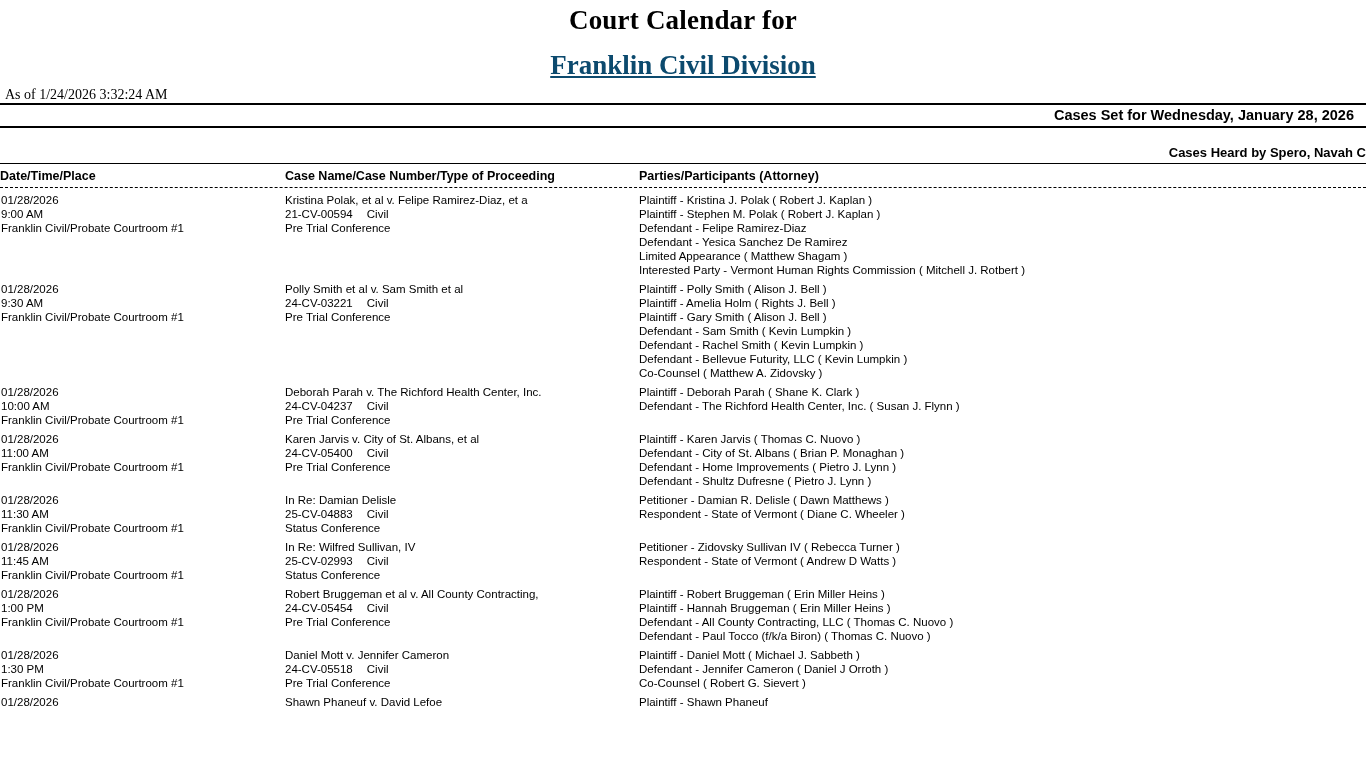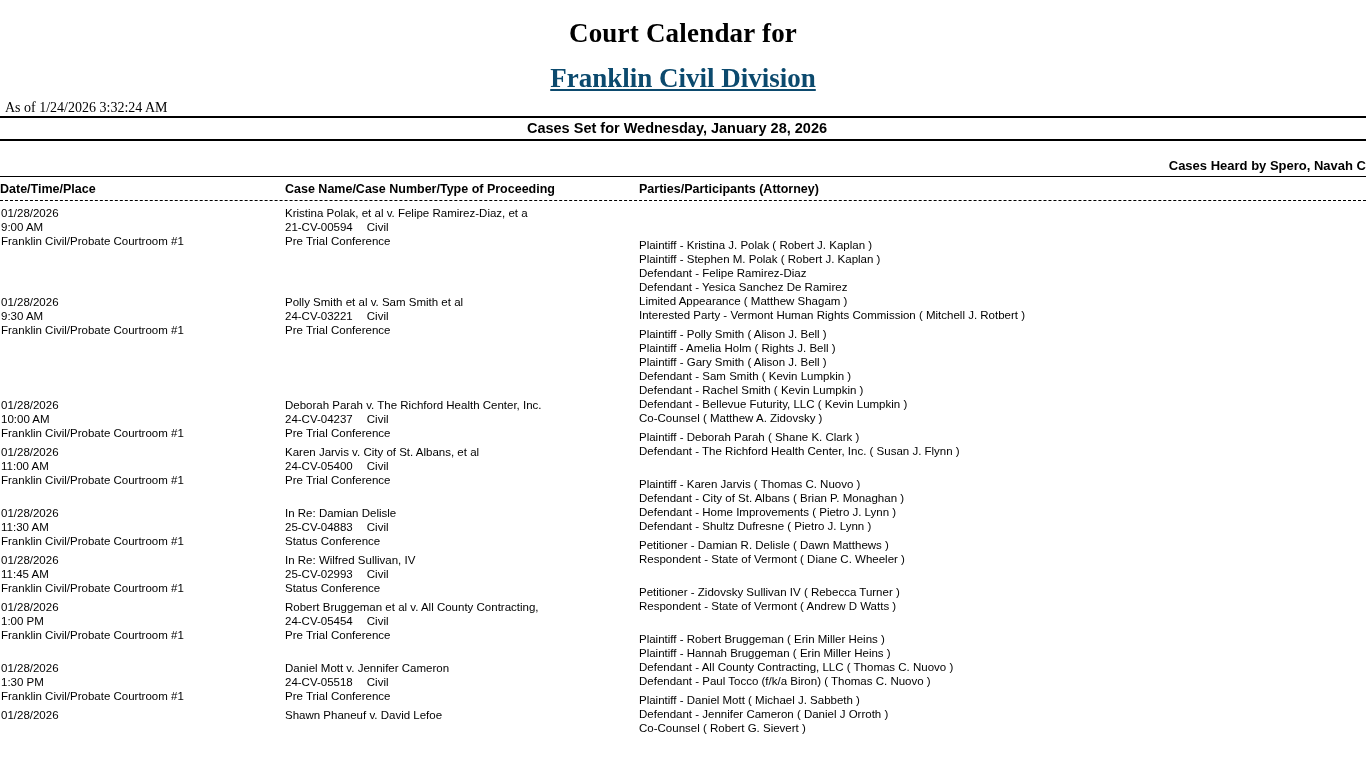--- a/index.html
+++ b/index.html
@@ -20,21 +20,21 @@
   .page {
     position: relative;
     width: 1366px;
     height: 768px;
     overflow: hidden;
   }
 
   
   .title-block {
     text-align: center;
-    padding-top: 16px;
+    padding-top: 3px;
   }
   .doc-title {
     font-family: "Liberation Serif", serif;
     font-weight: bold;
     font-size: 27px;
     line-height: 34px;
     letter-spacing: 0.2px;
     margin: 0;
     color: #000000;
   }
@@ -76,21 +76,21 @@
   .rule-dotted {
     border: 0;
     border-top: 1px dashed #000000;
     margin: 0;
     width: 100%;
     height: 0;
   }
 
   
   .banner {
-    text-align: center;
+    text-align: right;
     font-size: 14.5px;
     font-weight: bold;
     line-height: 19px;
     padding: 1px 12px 1px 0;
     white-space: nowrap;
   }
 
   
   .heard-by {
     font-size: 13px;
@@ -127,21 +127,21 @@
   }
   .case-col {
     position: absolute;
     top: 0;
     font-size: 11.5px;
     line-height: 14px;
     white-space: nowrap;
   }
   .case-col.c1 { left: 1px; width: 284px; }
   .case-col.c2 { left: 285px; width: 352px; }
-  .case-col.c3 { left: 639px; width: 720px; margin-top: 32px; }
+  .case-col.c3 { left: 639px; width: 720px; }
 
   .line { display: block; white-space: nowrap; }
   .casenum-line .gap { display: inline-block; width: 14px; }
 
   .clip-bottom {
     position: absolute;
     left: 0;
     right: 0;
     height: 16px;
     overflow: hidden;

